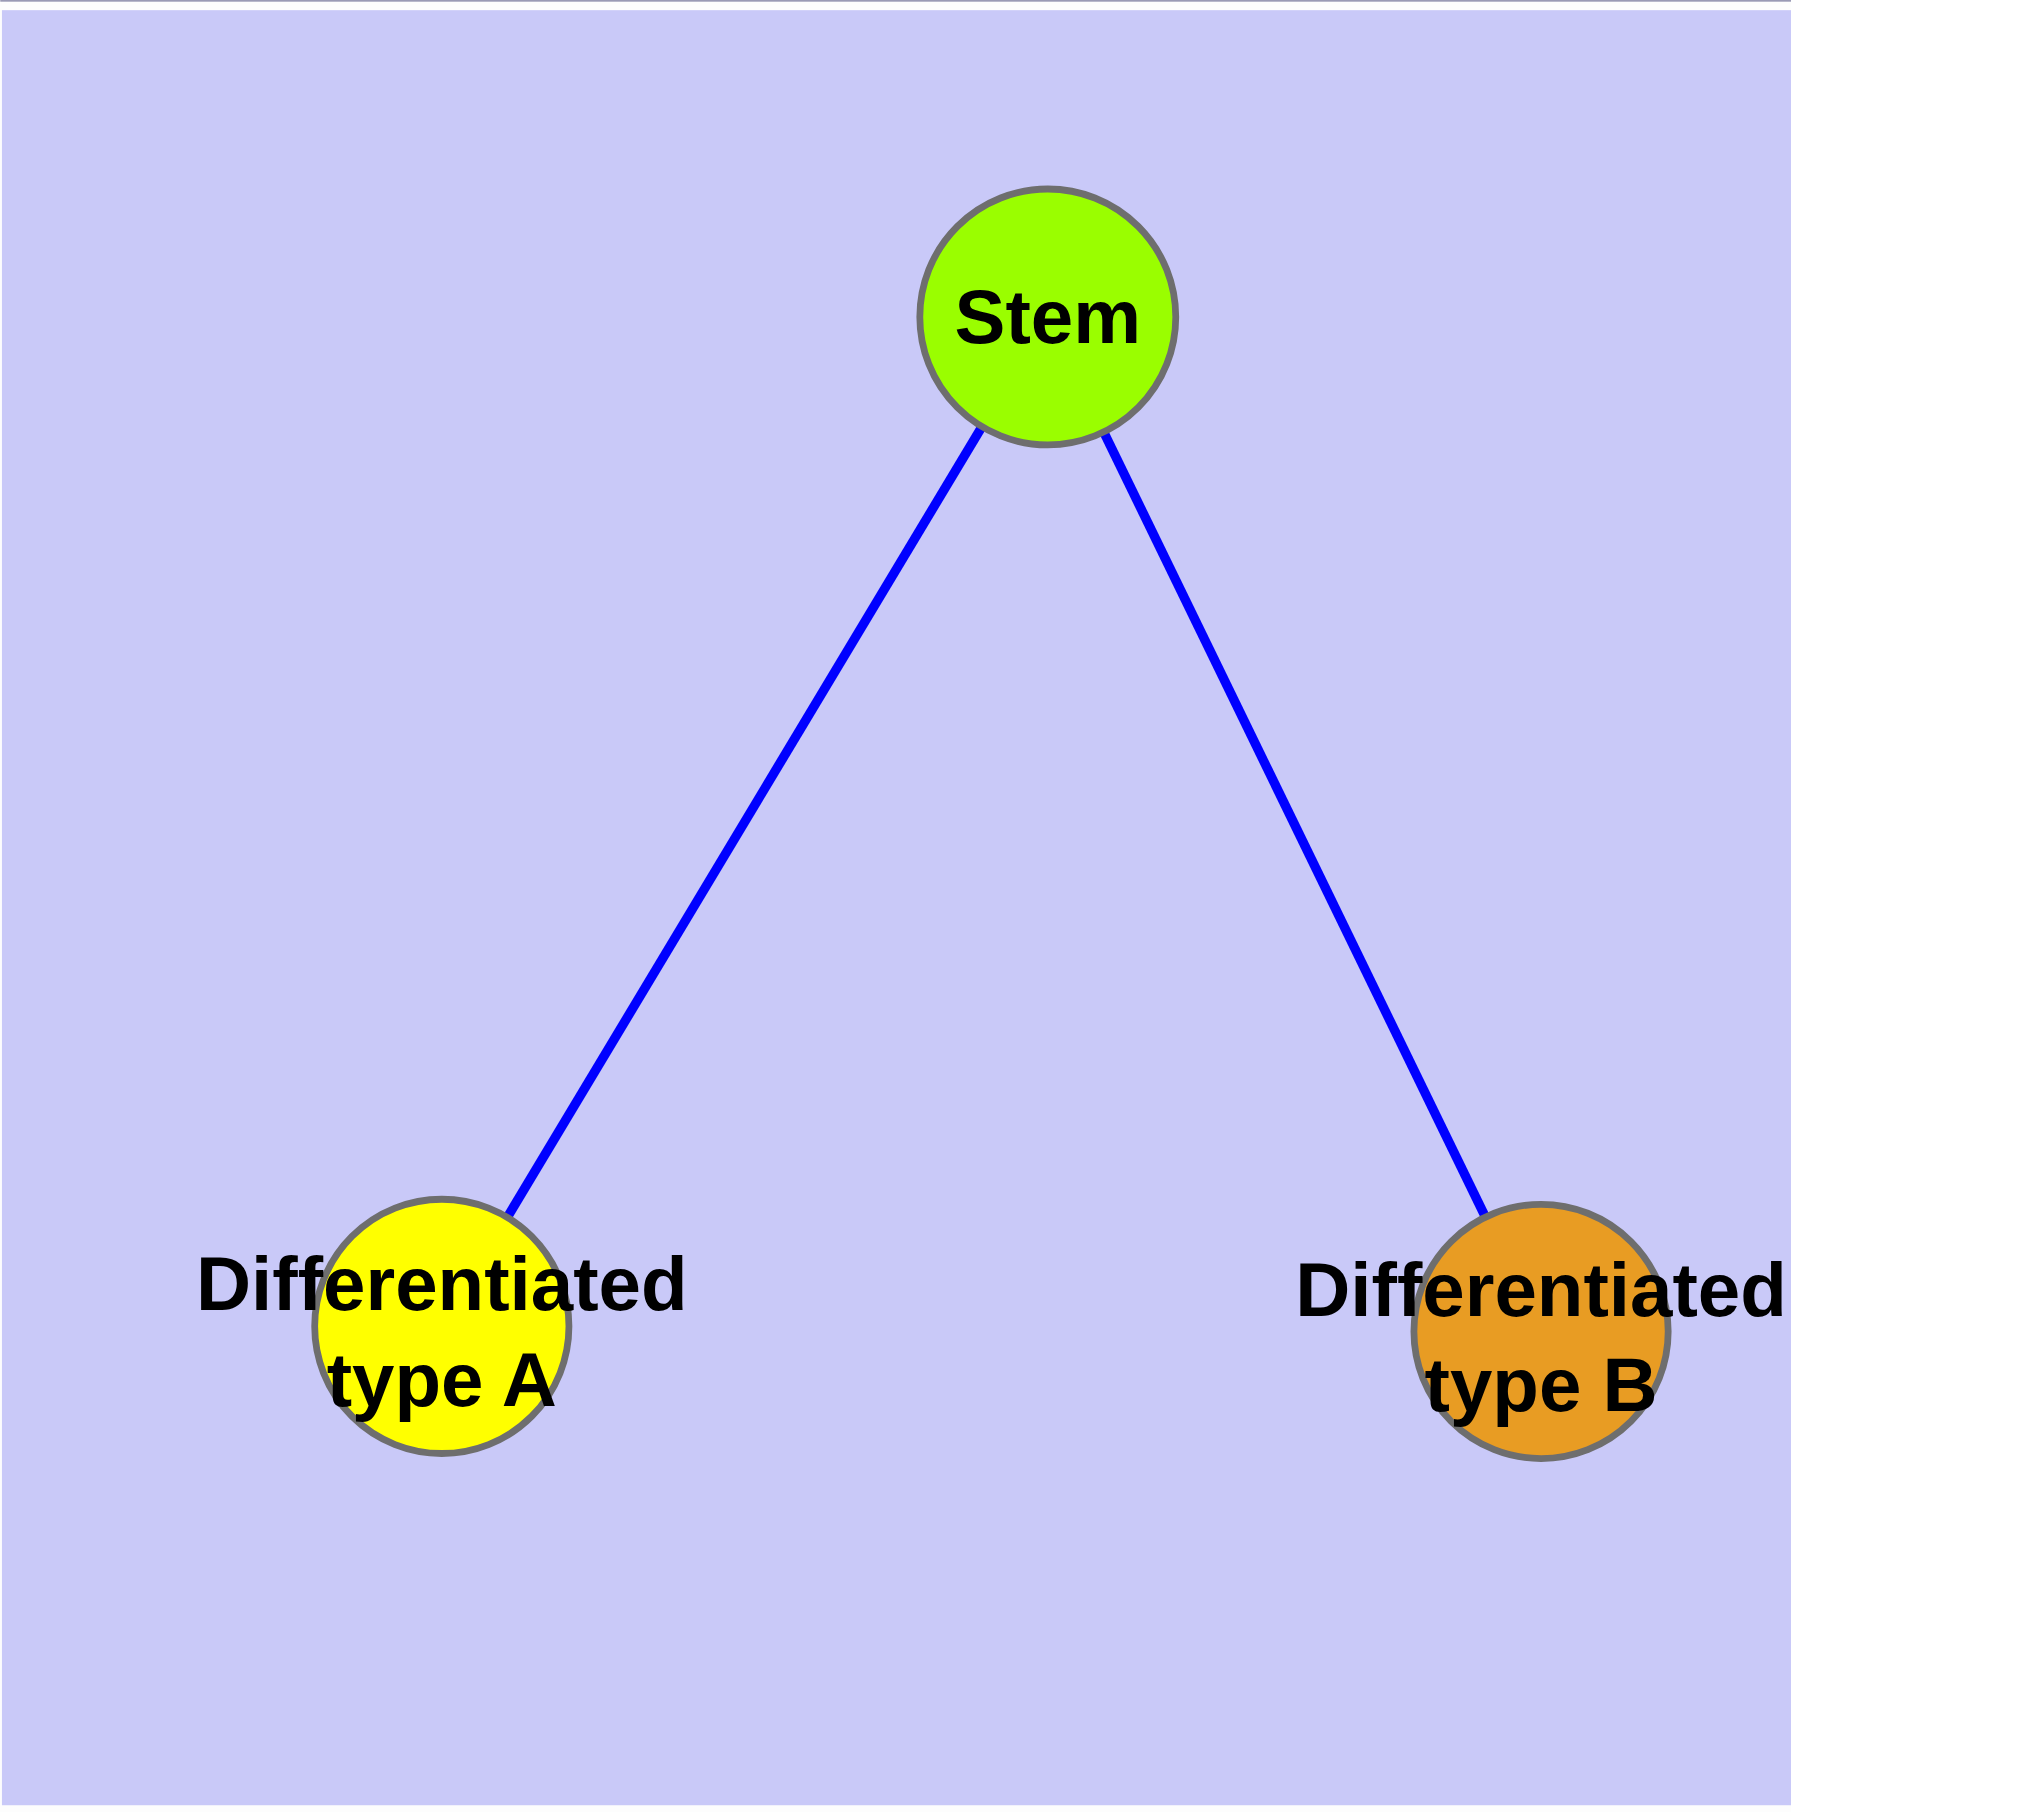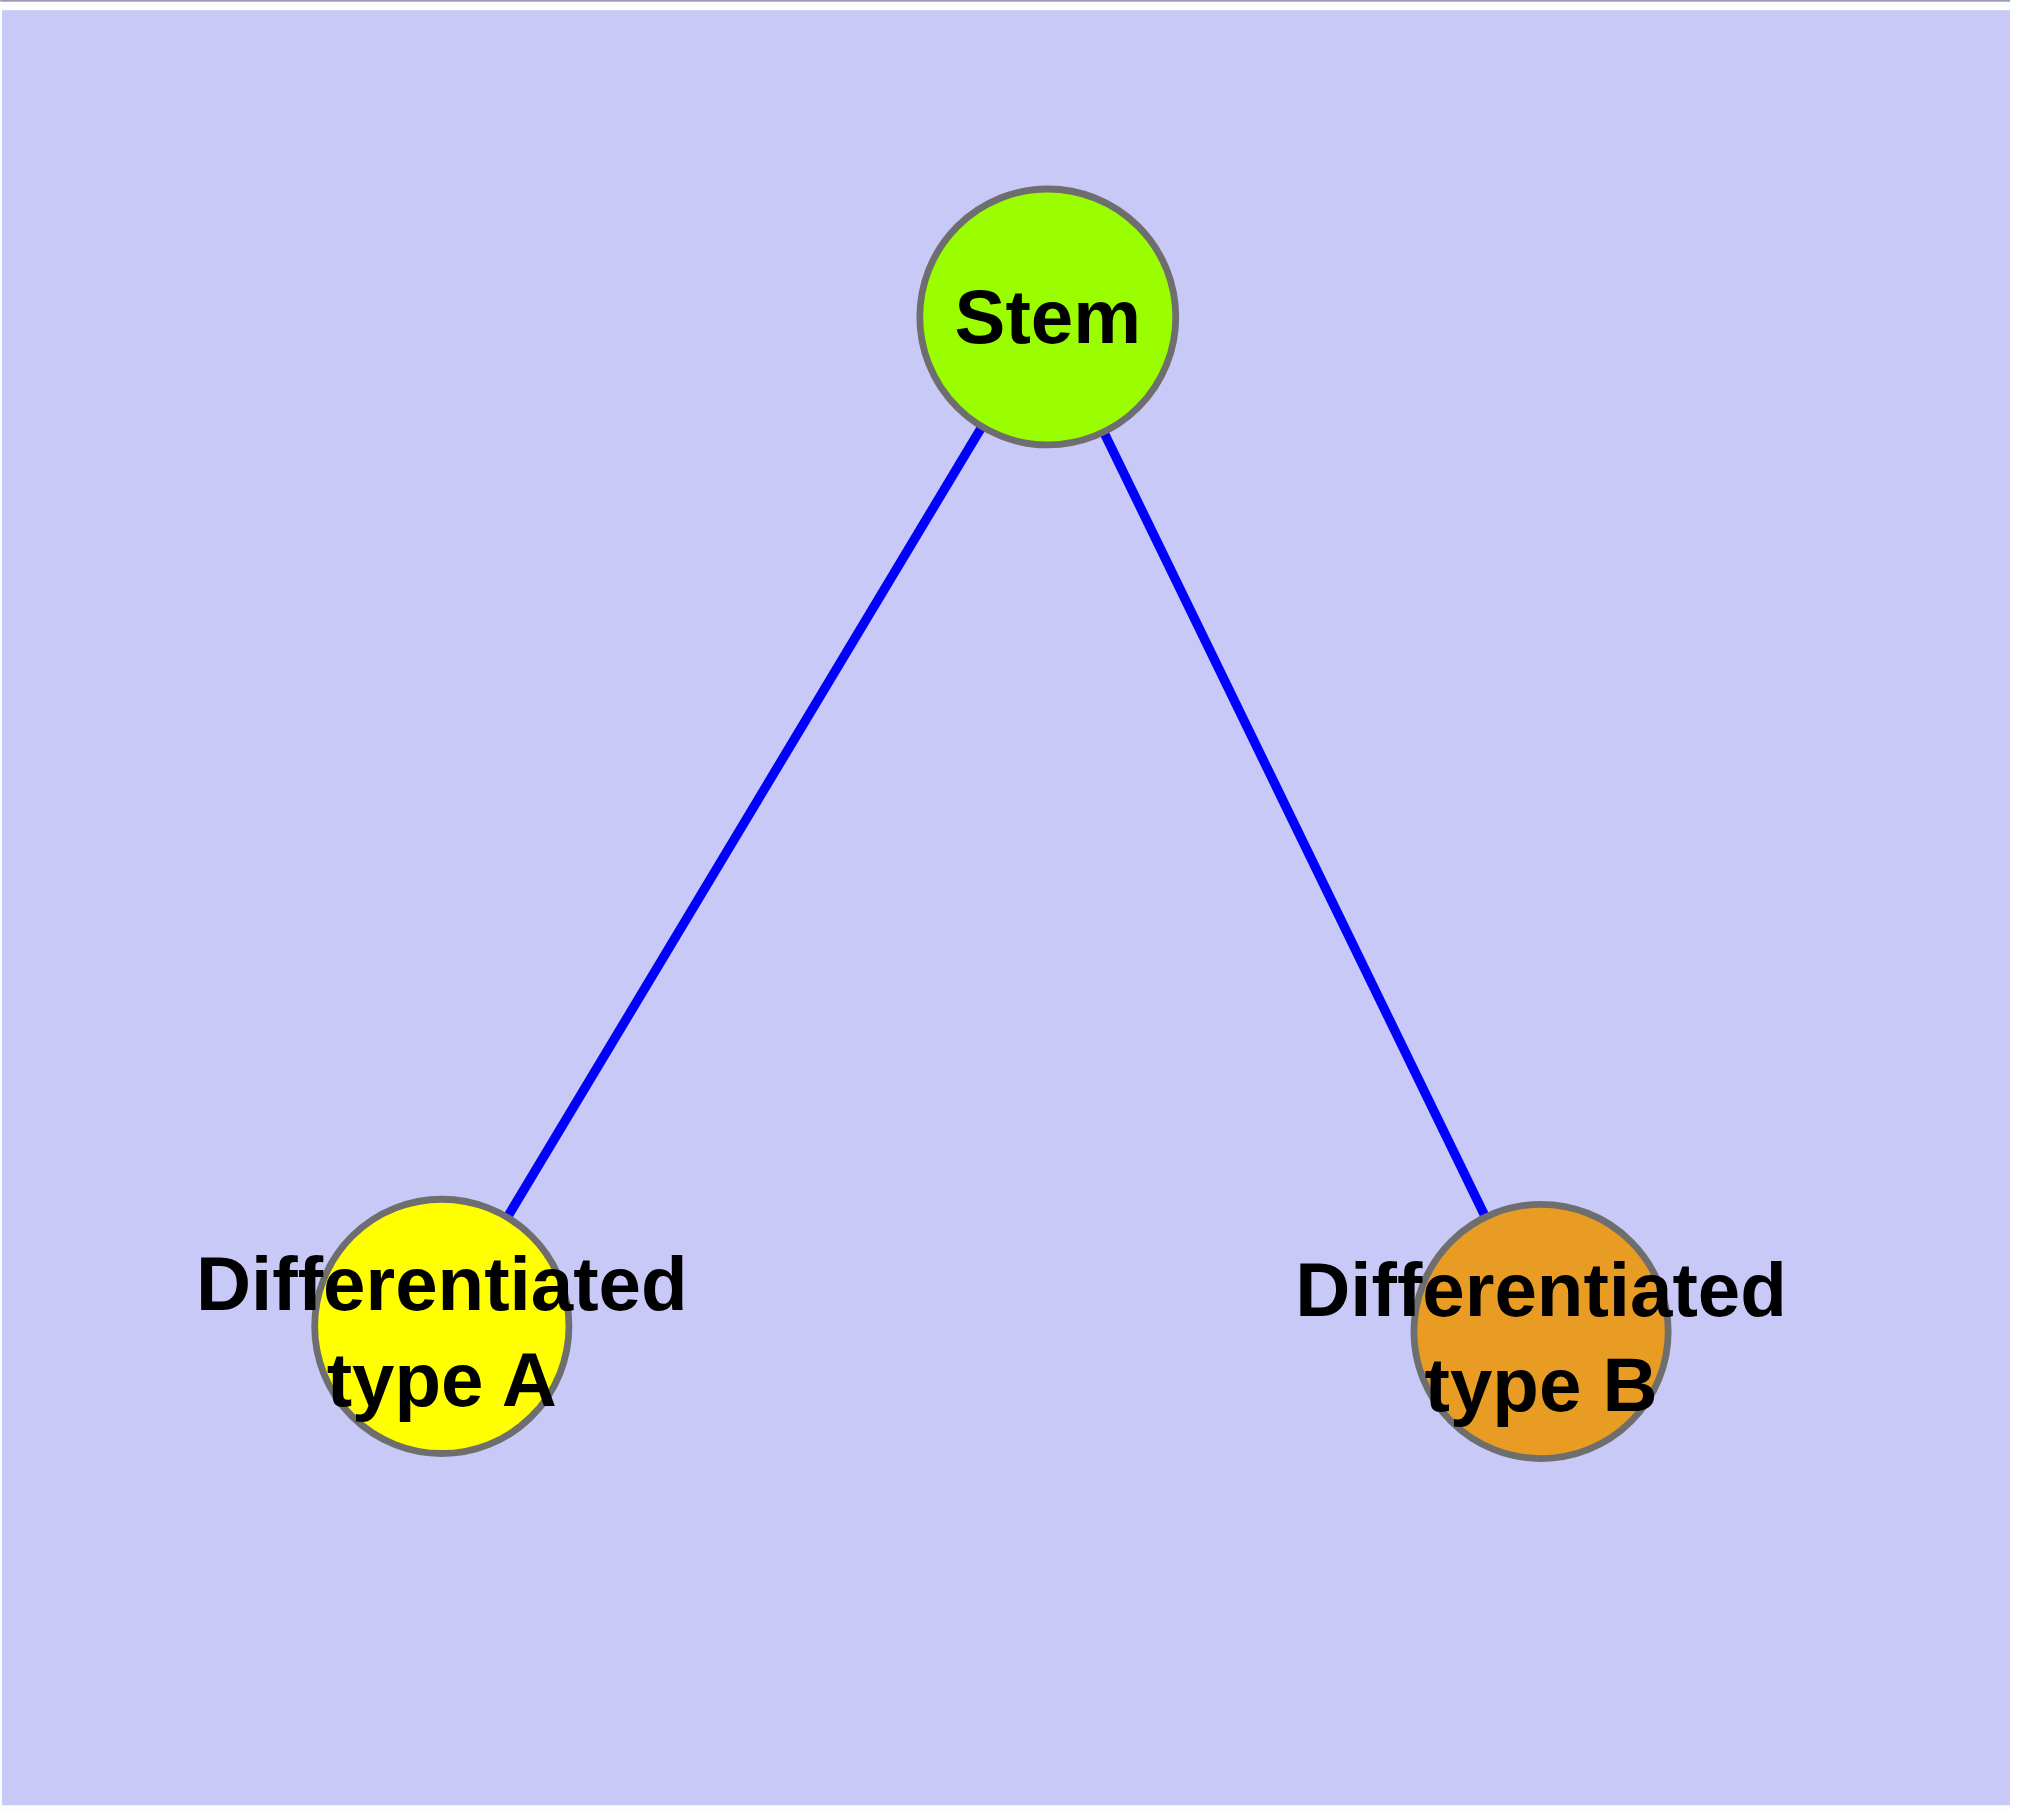--- a/index.html
+++ b/index.html
@@ -2,21 +2,21 @@
 <html style="font-size:13.6px"><head>
 <meta charset="utf-8">
 <style>
   html, body {
     margin: 0;
     padding: 0;
     background: #ffffff;
   }
   .stage {
     position: relative;
-    width: 2010px;
+    width: 1791px;
     height: 1812px;
     background: #fdfdfd;
     overflow: hidden;
     font-family: "Liberation Sans", sans-serif;
   }
   svg {
     position: absolute;
     top: 0;
     left: 0;
     display: block;

